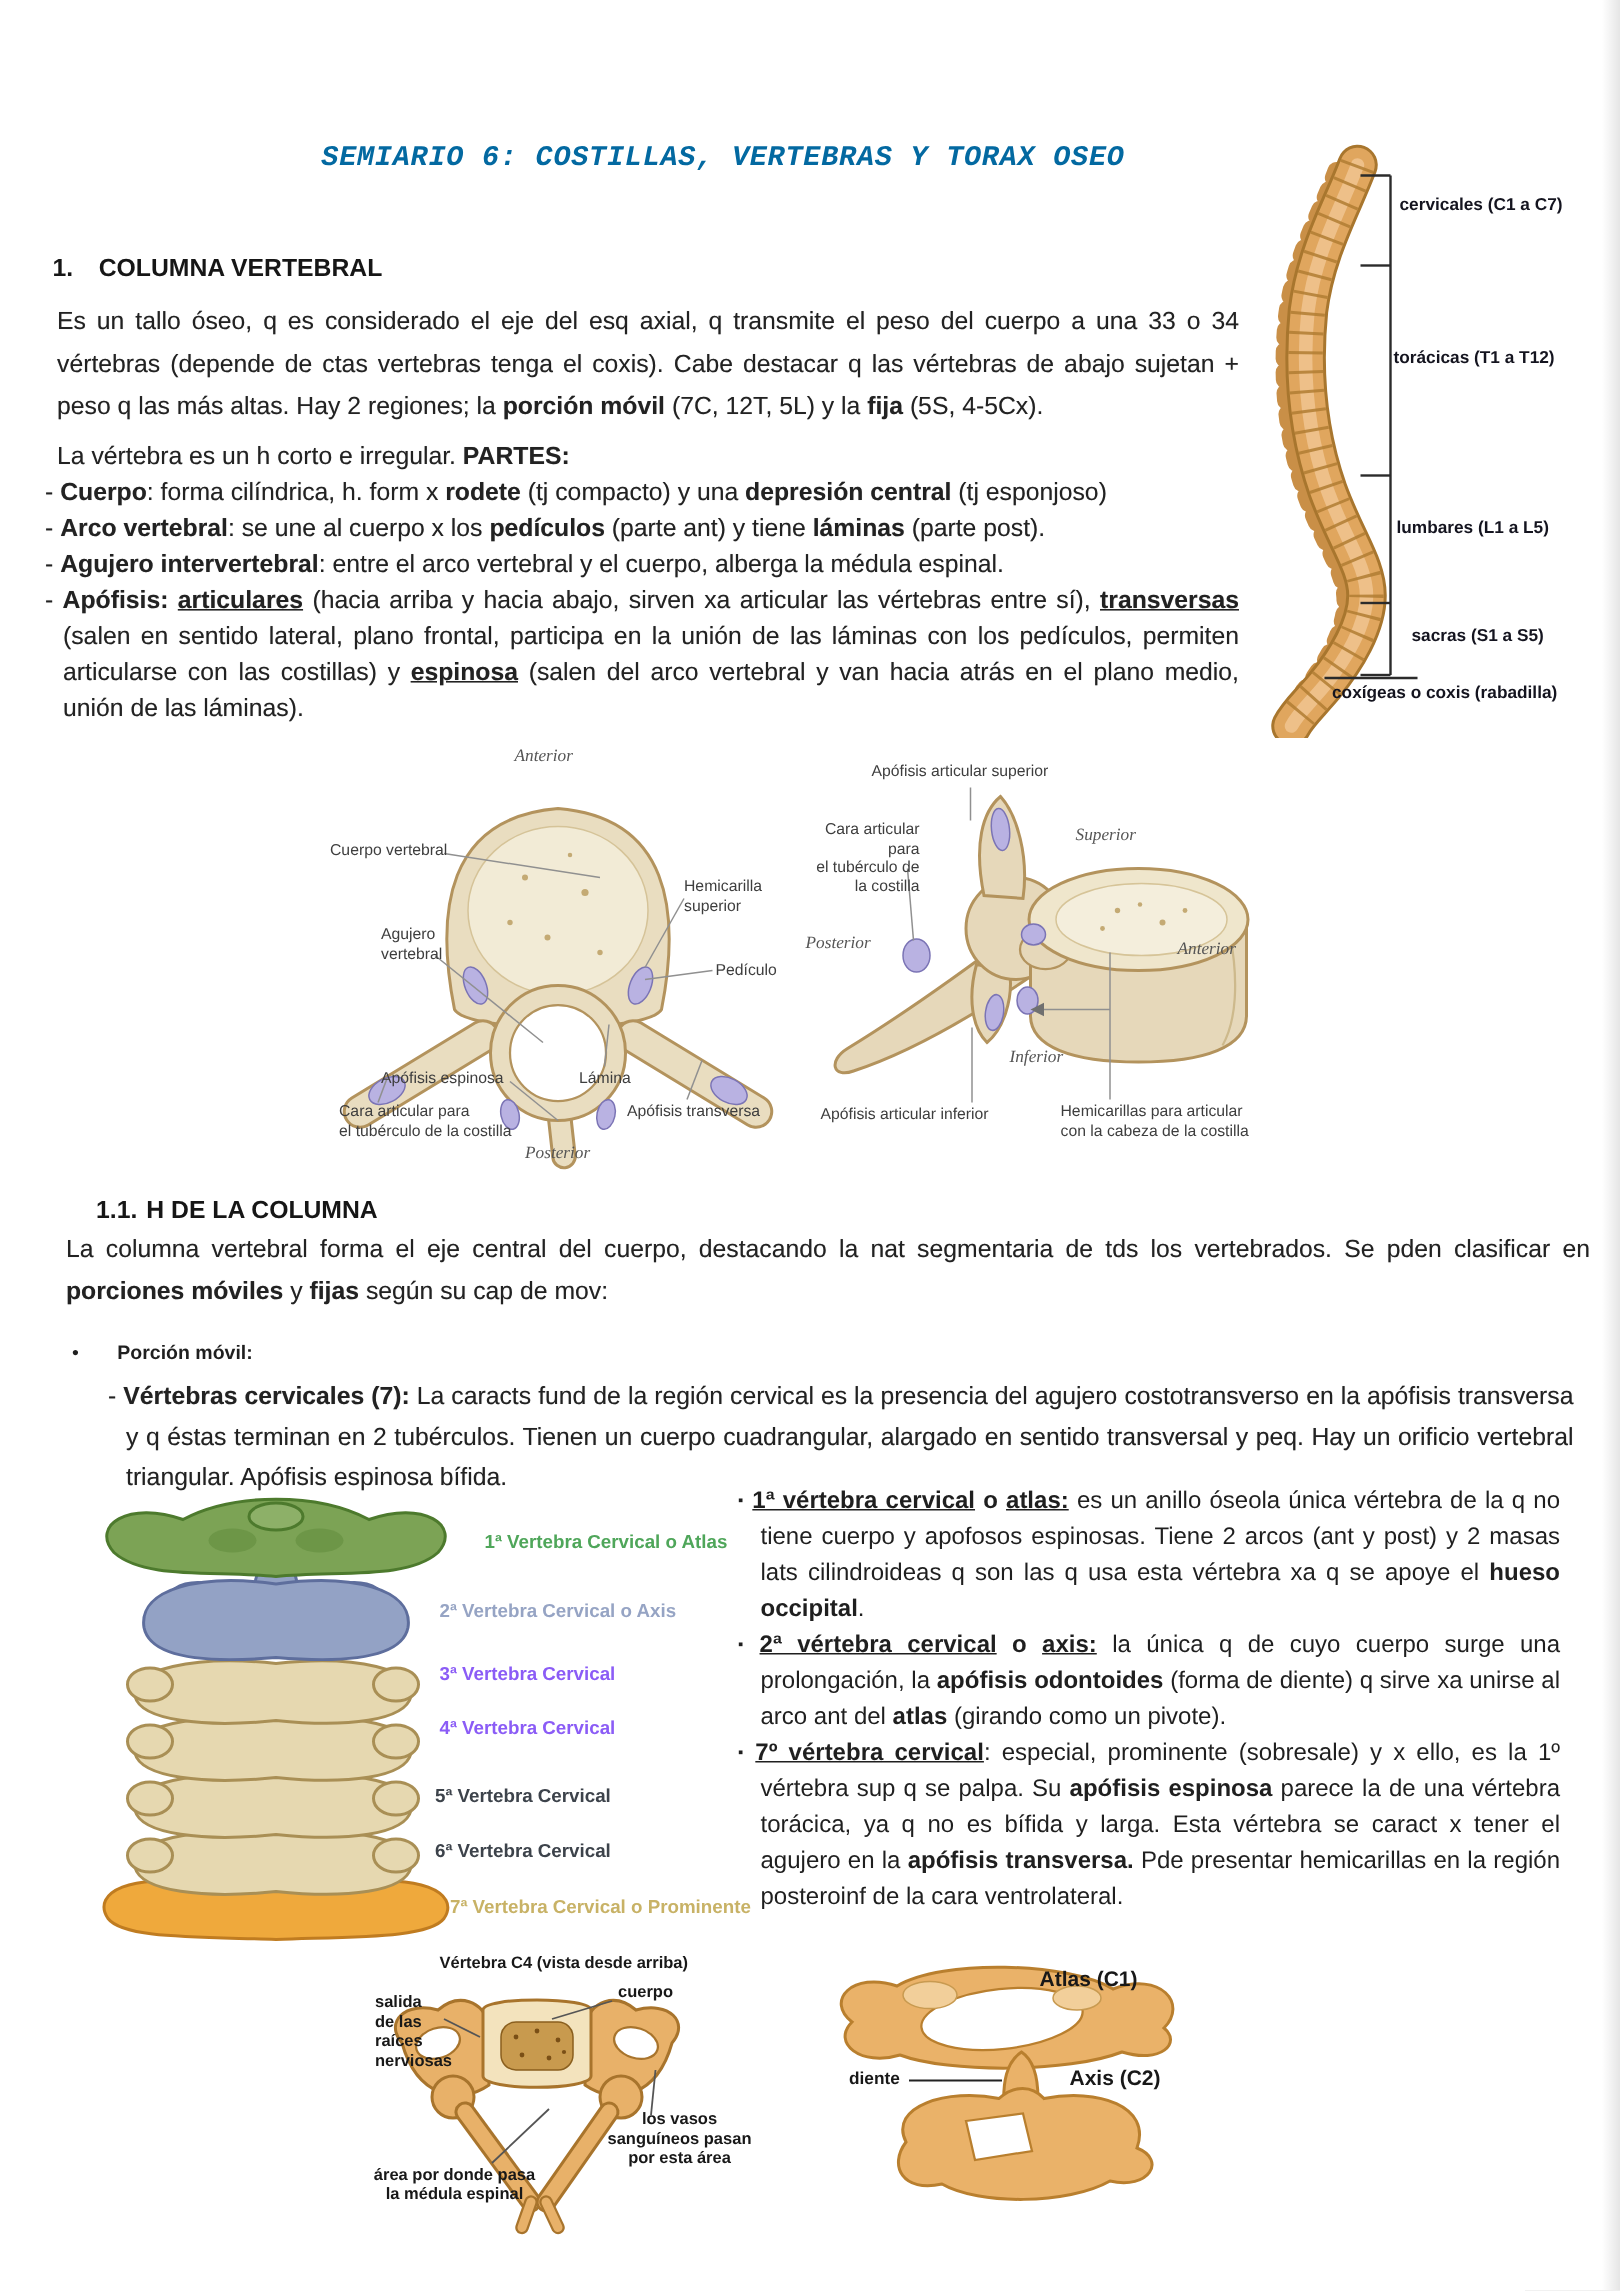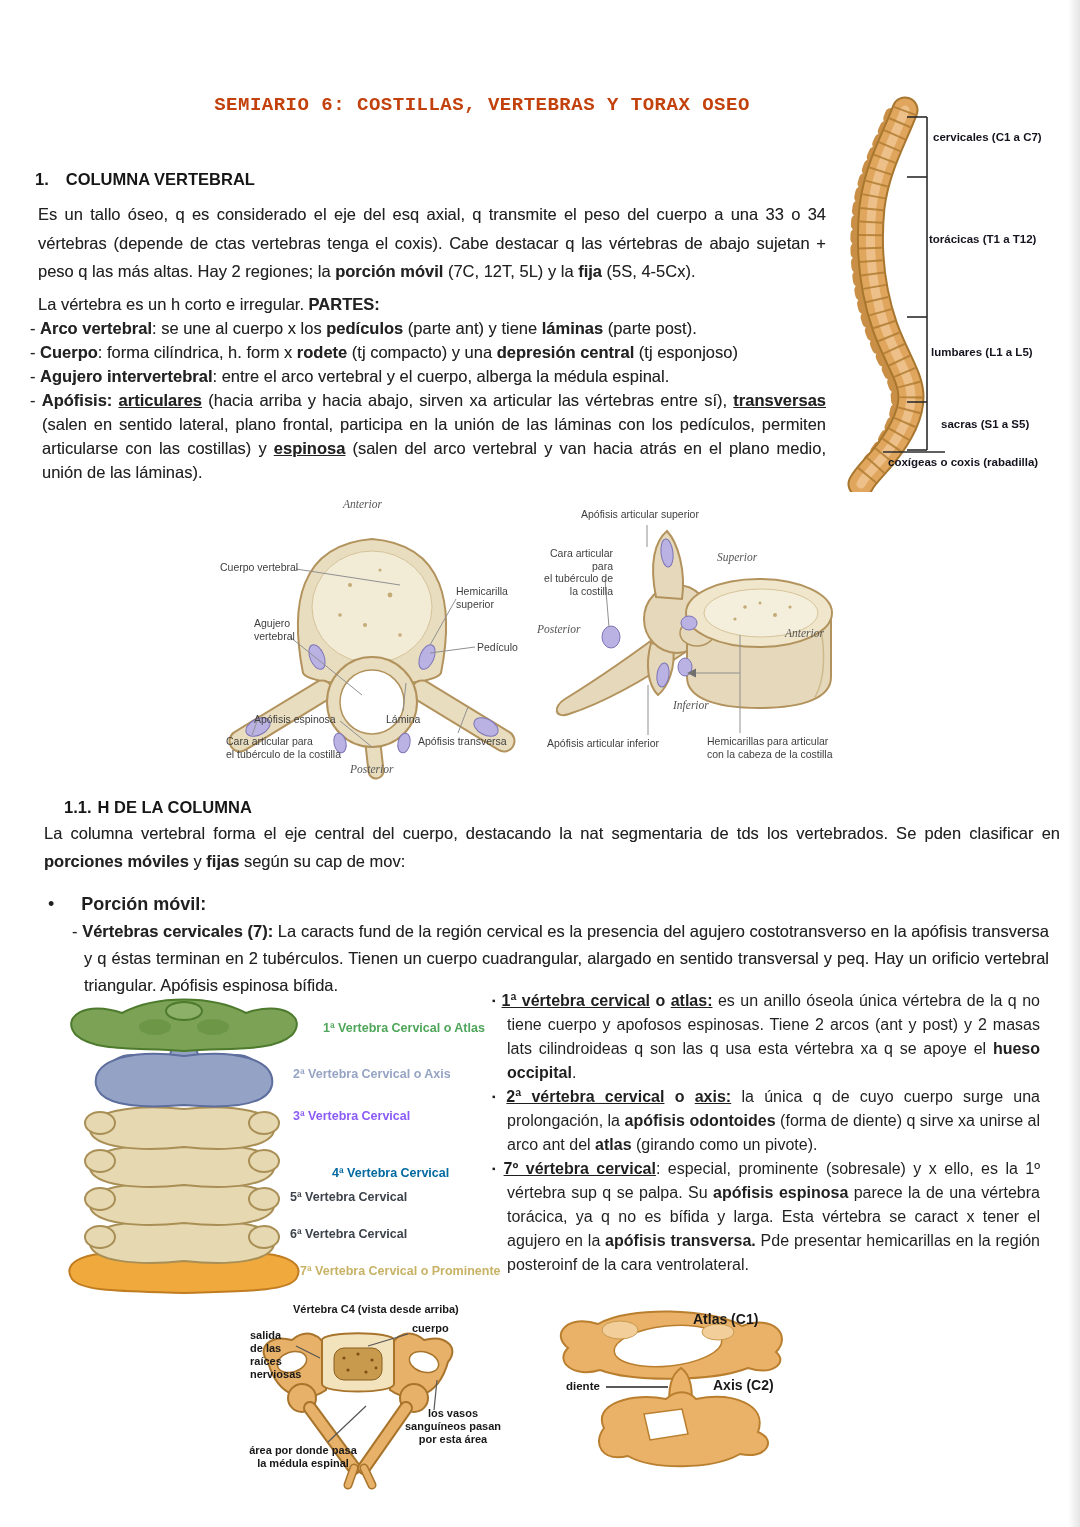--- a/index.html
+++ b/index.html
@@ -1,20 +1,20 @@
 <!DOCTYPE html>
 <html><head>
 <meta charset="utf-8">
 <style>
   html,body{margin:0;padding:0;background:#e8e8e8;}
   .page{position:relative;width:1080px;height:1527px;background:#ffffff;
         font-family:"Liberation Sans",sans-serif;color:#1f1f1f;overflow:hidden;margin:0 auto;}
   .abs{position:absolute;}
   .title{font-family:"Liberation Mono","DejaVu Sans Mono",monospace;font-weight:bold;
-         font-size:19px;letter-spacing:.5px;color:#c2410c;text-align:center;width:964px;}
+         font-size:19px;letter-spacing:.5px;color:#0369a1;text-align:center;width:964px;font-style:italic;}
   .h1row{font-weight:bold;font-size:16.5px;color:#161616;display:flex;}
   .body-text{font-size:16.5px;text-align:justify;color:#222;text-shadow:0 0 .5px rgba(0,0,0,.3);}
   .hang{padding-left:12px;text-indent:-12px;}
   .pad8{padding-left:8px;}
   .sq-item{padding-left:15px;text-indent:-15px;font-size:16px;line-height:24px;text-align:justify;}
   .sq{font-size:10px;padding-right:5px;vertical-align:2px;}
   .flabel{font-size:10.5px;color:#3e3e3e;line-height:12.5px;white-space:pre-line;}
   .flabel-italic{font-family:"Liberation Serif",serif;font-style:italic;color:#555;font-size:11.5px;}
   .spine-label{font-weight:bold;font-size:11.5px;color:#14141f;white-space:nowrap;}
   .stack-label{font-weight:bold;font-size:12.5px;white-space:nowrap;}
@@ -32,22 +32,22 @@
 
   <div class="abs h1row" style="left:35px;top:170px;">
     <span>1.</span>
     <span style="margin-left:17px;">COLUMNA VERTEBRAL</span>
   </div>
 
   <div class="abs body-text" style="left:38px;top:200px;width:788px;line-height:28.5px;"><span>Es un tallo óseo, q es considerado el eje del esq axial, q transmite el peso del cuerpo a una 33 o 34 vértebras (depende de ctas vertebras tenga el coxis). Cabe destacar q las vértebras de abajo sujetan + peso q las más altas. Hay 2 regiones; la </span><span style="font-weight: bold;">porción móvil</span><span> (7C, 12T, 5L) y la </span><span style="font-weight: bold;">fija</span><span> (5S, 4-5Cx).</span></div>
 
   <div class="abs body-text" style="left:30px;top:292px;width:796px;line-height:24px;">
     <div class="pad8"><span>La </span><span style="font-weight: normal;">vértebra</span><span> es un h corto e irregular. </span><span style="font-weight: bold;">PARTES:</span></div>
+    <div class="hang"><span>- </span><span style="font-weight: bold;">Cuerpo</span><span>: forma cilíndrica, h. form x </span><span style="font-weight: bold;">rodete</span><span> (tj compacto) y una </span><span style="font-weight: bold;">depresión central</span><span> (tj esponjoso)</span></div>
     <div class="hang"><span>- </span><span style="font-weight: bold;">Arco vertebral</span><span>: se une al cuerpo x los </span><span style="font-weight: bold;">pedículos</span><span> (parte ant) y tiene </span><span style="font-weight: bold;">láminas</span><span> (parte post).</span></div>
-    <div class="hang"><span>- </span><span style="font-weight: bold;">Cuerpo</span><span>: forma cilíndrica, h. form x </span><span style="font-weight: bold;">rodete</span><span> (tj compacto) y una </span><span style="font-weight: bold;">depresión central</span><span> (tj esponjoso)</span></div>
     <div class="hang"><span>- </span><span style="font-weight: bold;">Agujero intervertebral</span><span>: entre el arco vertebral y el cuerpo, alberga la médula espinal.</span></div>
     <div class="hang"><span>- </span><span style="font-weight: bold;">Apófisis: </span><span style="font-weight: bold; text-decoration: underline;">articulares</span><span> (hacia arriba y hacia abajo, sirven xa articular las vértebras entre sí), </span><span style="font-weight: bold; text-decoration: underline;">transversas</span><span> (salen en sentido lateral, plano frontal, participa en la unión de las láminas con los pedículos, permiten articularse con las costillas) y </span><span style="font-weight: bold; text-decoration: underline;">espinosa</span><span> (salen del arco vertebral y van hacia atrás en el plano medio, unión de las láminas).</span></div>
   </div>
 
   <div class="abs" style="left:845px;top:92px;width:235px;height:400px;">
     <svg width="235" height="400" viewBox="0 0 235 400">
       <path d="M46,22 C36,49 18,79 13,119 C9,159 12,199 26,239 C38,272 52,289 52,309 C52,329 38,352 24,369" fill="none" stroke="#c98f47" stroke-width="12" stroke-dasharray="5 9" stroke-linecap="round"></path>
       <path d="M60,18 C50,45 32,75 27,115 C23,155 26,195 40,235 C52,268 66,285 66,305 C66,325 52,348 38,365 C28,377 20,384 16,392" fill="none" stroke="#a8762e" stroke-width="27" stroke-linecap="round"></path>
       <path d="M60,18 C50,45 32,75 27,115 C23,155 26,195 40,235 C52,268 66,285 66,305 C66,325 52,348 38,365 C28,377 20,384 16,392" fill="none" stroke="#e0a65e" stroke-width="23" stroke-linecap="round"></path>
       <path d="M60,18 C50,45 32,75 27,115 C23,155 26,195 40,235 C52,268 66,285 66,305 C66,325 52,348 38,365 C28,377 20,384 16,392" fill="none" stroke="#eec089" stroke-width="9" stroke-linecap="round"></path>
@@ -167,21 +167,21 @@
     <span class="abs flabel" style="left:172px;top:240px;">Hemicarillas para articular
 con la cabeza de la costilla</span>
   </div>
 
   <div class="abs h1row" style="left:28px;top:798px;margin-left:36px;">
     <span>1.1.</span>
     <span style="margin-left:6px;">H DE LA COLUMNA</span>
   </div>
   <div class="abs body-text" style="left:30px;top:820px;width:1016px;line-height:27.5px;margin-left:14px;"><span>La columna vertebral forma el eje central del cuerpo, destacando la nat segmentaria de tds los vertebrados. Se pden clasificar en </span><span style="font-weight: bold;">porciones móviles</span><span> y </span><span style="font-weight: bold;">fijas</span><span> según su cap de mov:</span></div>
 
-  <div class="abs" style="left:48px;top:894px;font-size:18px;">
+  <div class="abs" style="left:48px;top:894px;font-size:13px;">
     <span>•</span>
     <span style="font-weight:bold;margin-left:22px;">Porción móvil:</span>
   </div>
   <div class="abs body-text hang" style="left:72px;top:918px;width:965px;line-height:27px;"><span>- </span><span style="font-weight: bold;">Vértebras cervicales (7):</span><span> La caracts fund de la región cervical es la presencia del agujero costotransverso en la apófisis transversa y q éstas terminan en 2 tubérculos. Tienen un cuerpo cuadrangular, alargado en sentido transversal y peq. Hay un orificio vertebral triangular. Apófisis espinosa bífida.</span></div>
 
   <div class="abs" style="left:60px;top:995px;width:440px;height:310px;">
     <svg width="260" height="305" viewBox="0 0 260 305">
       <defs>
         <g id="cv">
           <path d="M30,136 C26,118 70,108 124,114 C178,108 218,118 214,136 C210,152 172,157 124,152 C76,157 34,152 30,136 Z"></path>
@@ -205,21 +205,21 @@
       <g fill="#7ca355" stroke="#4d7a2d" stroke-width="2">
         <path d="M16,40 C0,22 26,5 62,18 C96,0 152,0 186,18 C222,5 248,22 232,40 C212,58 166,52 124,56 C82,52 36,58 16,40 Z"></path>
         <ellipse cx="124" cy="16" rx="18" ry="9" fill="#8db068"></ellipse>
         <ellipse cx="95" cy="32" rx="16" ry="8" fill="#5d8a3a" stroke="none" opacity="0.5"></ellipse>
         <ellipse cx="153" cy="32" rx="16" ry="8" fill="#5d8a3a" stroke="none" opacity="0.5"></ellipse>
       </g>
     </svg>
     <span class="abs stack-label" style="left: 263px; top: 26px; color: rgb(79, 166, 90);">1ª Vertebra Cervical o Atlas</span>
     <span class="abs stack-label" style="left: 233px; top: 72px; color: rgb(150, 164, 196);">2ª Vertebra Cervical o Axis</span>
     <span class="abs stack-label" style="left: 233px; top: 114px; color: #8b5cf6;">3ª Vertebra Cervical</span>
-    <span class="abs stack-label" style="left: 233px; top: 171px; color: #0369a1; margin-left: 39px;">4ª Vertebra Cervical</span>
+    <span class="abs stack-label" style="left: 233px; top: 150px; color: #8b5cf6;">4ª Vertebra Cervical</span>
     <span class="abs stack-label" style="left: 230px; top: 195px; color: rgb(61, 67, 75);">5ª Vertebra Cervical</span>
     <span class="abs stack-label" style="left: 230px; top: 232px; color: rgb(61, 67, 75);">6ª Vertebra Cervical</span>
     <span class="abs stack-label" style="left: 240px; top: 269px; color: rgb(200, 178, 102);">7ª Vertebra Cervical o Prominente</span>
   </div>
 
   <div class="abs" style="left:492px;top:989px;width:548px;">
     <div class="sq-item">
       <span class="sq">▪</span><span><span style="font-weight: bold; text-decoration: underline;">1ª vértebra cervical</span><span style="font-weight: bold;"> o </span><span style="font-weight: bold; text-decoration: underline;">atlas:</span><span> es un anillo óseola única vértebra de la q no tiene cuerpo y apofosos espinosas. Tiene 2 arcos (ant y post) y 2 masas lats cilindroideas q son las q usa esta vértebra xa q se apoye el </span><span style="font-weight: bold;">hueso occipital</span><span>.</span></span>
     </div>
     <div class="sq-item">

